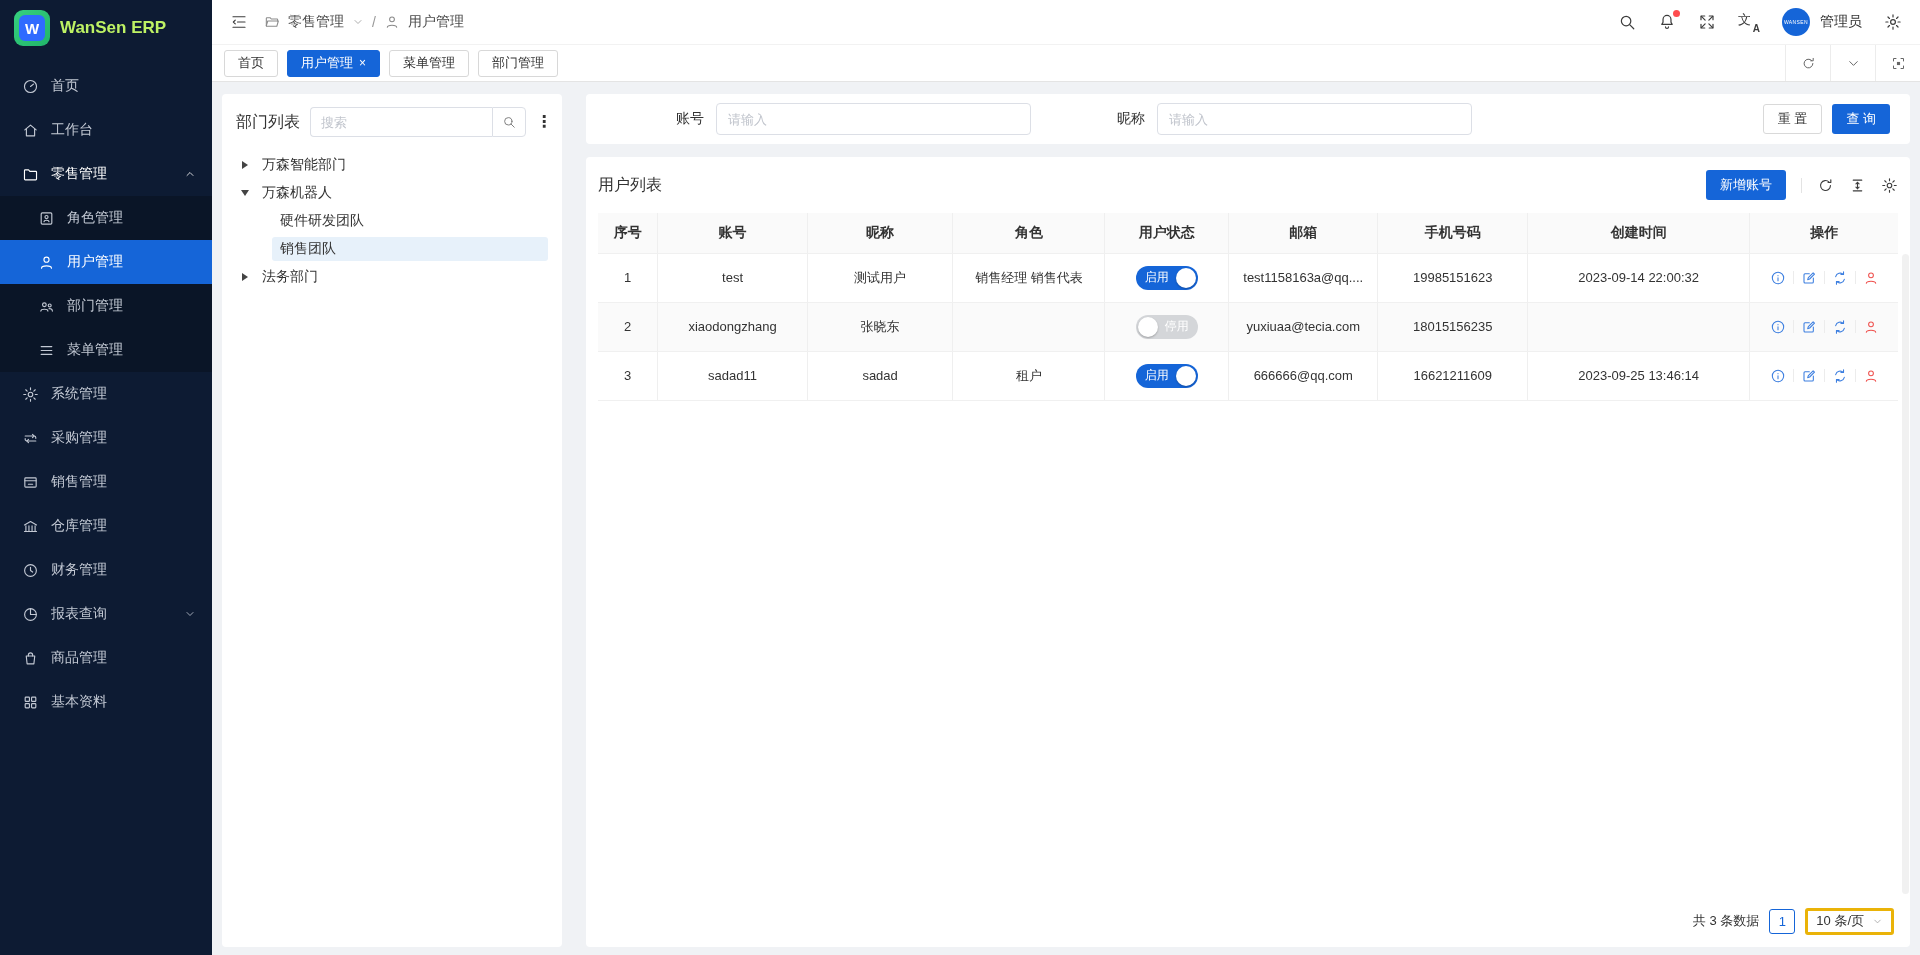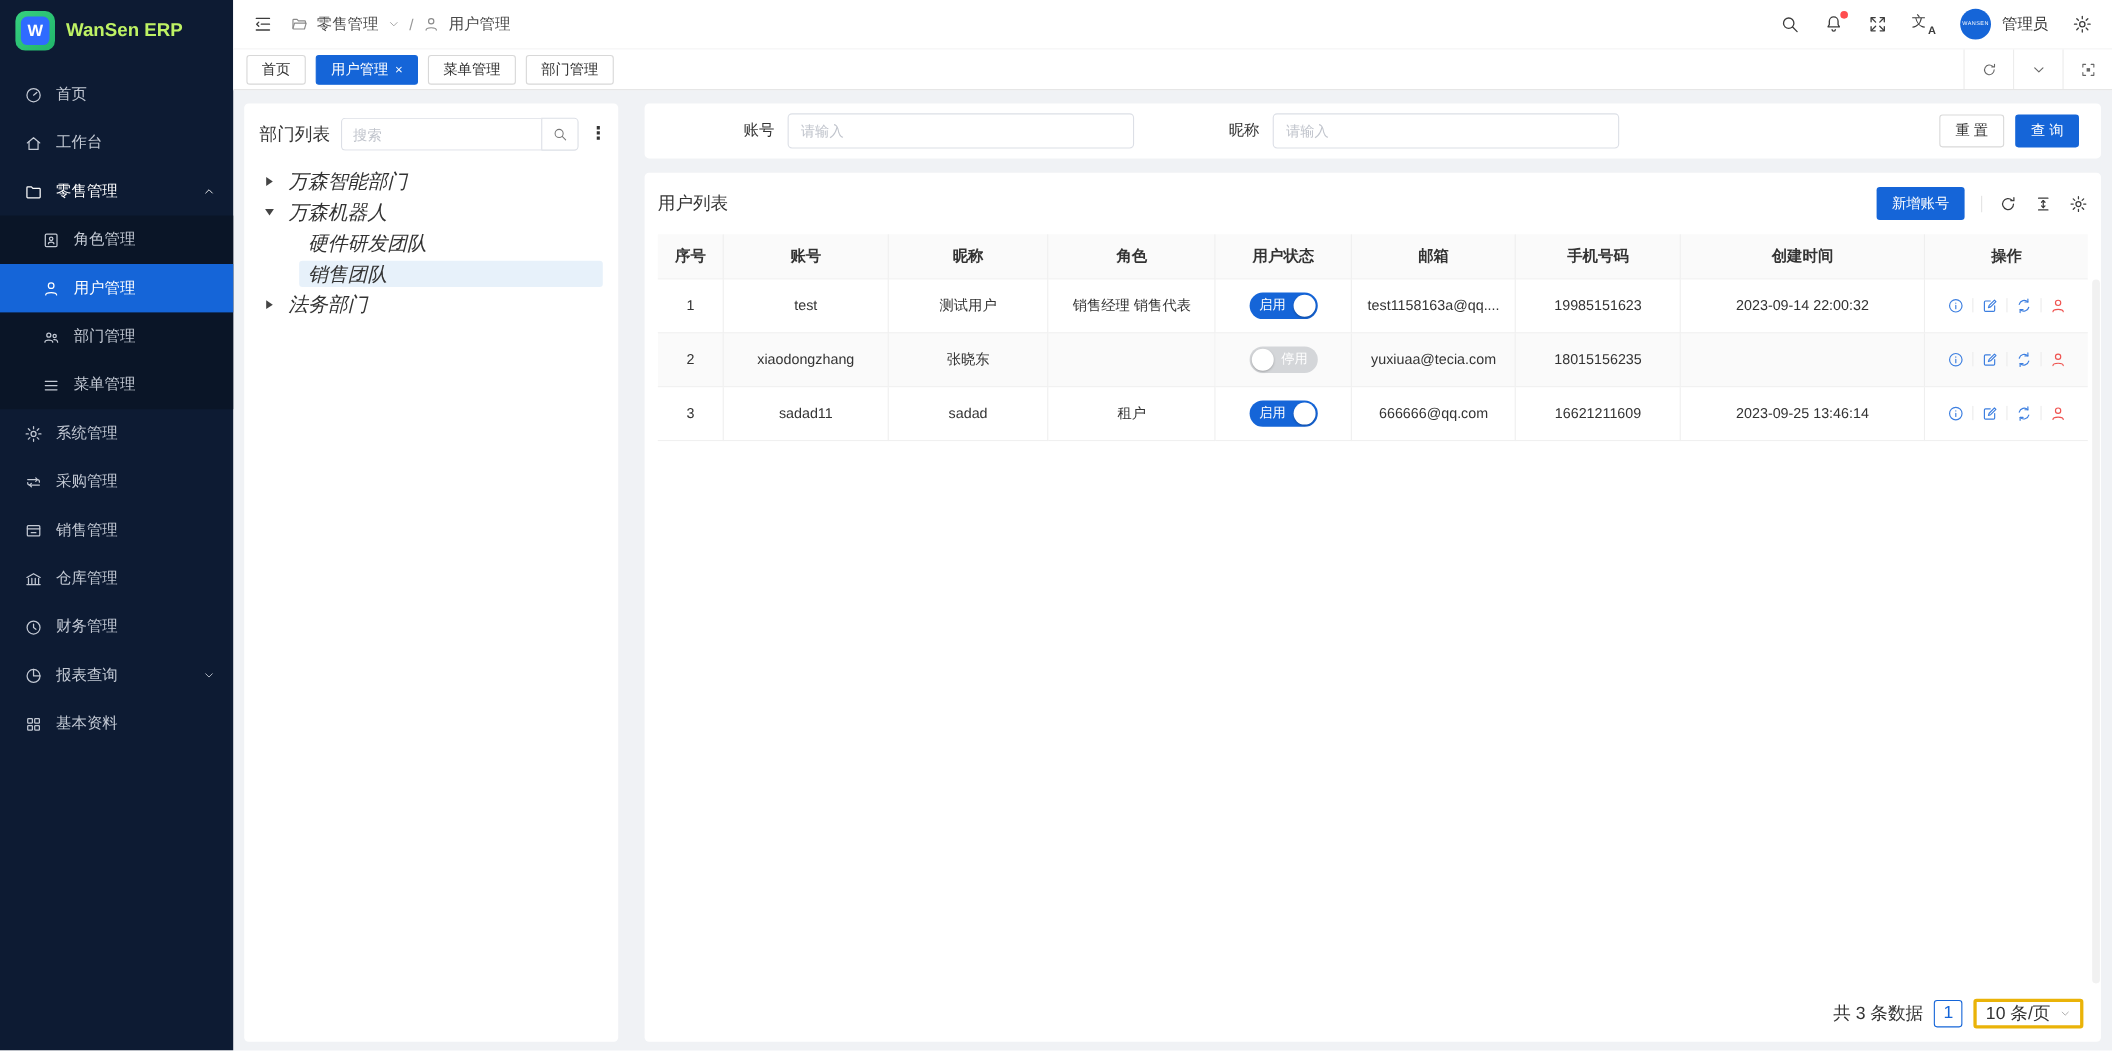--- a/index.html
+++ b/index.html
@@ -54,21 +54,21 @@
   .content { flex:1; display:flex; gap:24px; padding:12px 10px 8px; min-height:0; }
 
   .dept-card { width:340px; background:#fff; border-radius:4px; padding:13px 14px; flex-shrink:0; display:flex; flex-direction:column; }
   .dept-head { display:flex; align-items:center; gap:10px; }
   .dept-title { font-size:16px; color:#333; white-space:nowrap; }
   .dept-search { flex:1; display:flex; min-width:0; }
   .dept-search input { flex:1; height:30px; border:1px solid #dcdfe6; border-right:none; border-radius:4px 0 0 4px; padding:0 10px; font-size:13px; outline:none; min-width:0; font-family:inherit; }
   .s-btn { width:34px; height:30px; border:1px solid #dcdfe6; border-radius:0 4px 4px 0; display:flex; align-items:center; justify-content:center; color:#777; background:#fff; cursor:pointer; }
   .s-btn svg { width:14px; height:14px; }
   .kebab { color:#333; font-size:16px; font-weight:bold; width:12px; text-align:center; cursor:pointer; letter-spacing:0; line-height:1; }
-  .tree { margin-top:14px; font-size:18px; color:#333;font-style:italic; }
+  .tree { margin-top:14px; font-size:14px; color:#333; }
   .tree-row { height:28px; display:flex; align-items:center; cursor:pointer; }
   .tw { width:18px; display:flex; justify-content:center; flex-shrink:0; }
   .tree-row.child { padding-left:18px; }
   .tree-row .lbl { padding:0 8px; flex:1; height:24px; display:flex; align-items:center; border-radius:3px; }
   .tree-row.selected .lbl { background:#e7f1fa; }
   .tri-r { width:0; height:0; border-left:6px solid #444; border-top:4px solid transparent; border-bottom:4px solid transparent; }
   .tri-d { width:0; height:0; border-top:6px solid #444; border-left:4px solid transparent; border-right:4px solid transparent; }
 
   .right-col { flex:1; display:flex; flex-direction:column; min-width:0; }
   .filter-card { height:50px; background:#fff; border-radius:4px; display:flex; align-items:center; flex-shrink:0; padding:0 20px; }
@@ -105,21 +105,21 @@
   .toggle.on { background:#1565d8; }
   .toggle.on .knob { left:40px; }
   .toggle.on .t-label { left:9px; right:auto; }
 
   .actions { display:flex; align-items:center; justify-content:center; }
   .act { width:16px; height:16px; color:#3d7fe0; display:inline-flex; margin:0 7px; cursor:pointer; }
   .act svg { width:16px; height:16px; }
   .act.red { color:#ef5350; }
   .a-div { width:1px; height:13px; background:#ececec; }
 
-  .pagination { margin-top:auto; height:52px; display:flex; align-items:center; justify-content:flex-end; gap:10px; font-size:16px; color:#333; padding-right:4px; flex-shrink:0; }
+  .pagination { margin-top:auto; height:52px; display:flex; align-items:center; justify-content:flex-end; gap:10px; font-size:13px; color:#333; padding-right:4px; flex-shrink:0; }
   .page-btn { min-width:26px; height:25px; border:1px solid #1565d8; color:#1565d8; border-radius:3px; display:flex; align-items:center; justify-content:center; background:#fff; cursor:pointer; }
   .size-select { height:27px; border:3px solid #eab308; border-radius:3px; display:flex; align-items:center; gap:8px; padding:0 8px; color:#333; background:#fff; cursor:pointer; }
   .size-select svg { width:11px; height:11px; color:#999; }
   .scroll-track { position:absolute; right:1px; top:97px; bottom:53px; width:7px; background:#f1f1f1; border-radius:4px; }
 
   svg { stroke:currentColor; fill:none; stroke-width:1.6; stroke-linecap:round; stroke-linejoin:round; }
 </style>
 </head>
 <body>
 
@@ -229,20 +229,27 @@
       </div>
       <div class="nav-item">
         <svg class="ic" viewBox="0 0 24 24">
             <circle cx="12" cy="12" r="8.3"></circle>
             <path d="M12 3.7V12h8.3"></path>
           </svg>
         <span class="grow">报表查询</span>
         <svg class="chev" viewBox="0 0 24 24">
             <path d="M6 9l6 6 6-6"></path>
           </svg>
+      </div>
+      <div class="nav-item">
+        <svg class="ic" viewBox="0 0 24 24">
+            <path d="M6 8.5h12l-1.2 11H7.2z"></path>
+            <path d="M9 8.5V7a3 3 0 0 1 6 0v1.5"></path>
+          </svg>
+        <span>商品管理</span>
       </div>
       <div class="nav-item">
         <svg class="ic" viewBox="0 0 24 24">
             <rect x="4.5" y="4.5" width="6" height="6" rx="1"></rect>
             <rect x="13.5" y="4.5" width="6" height="6" rx="1"></rect>
             <rect x="4.5" y="13.5" width="6" height="6" rx="1"></rect>
             <rect x="13.5" y="13.5" width="6" height="6" rx="1"></rect>
           </svg>
         <span>基本资料</span>
       </div>

